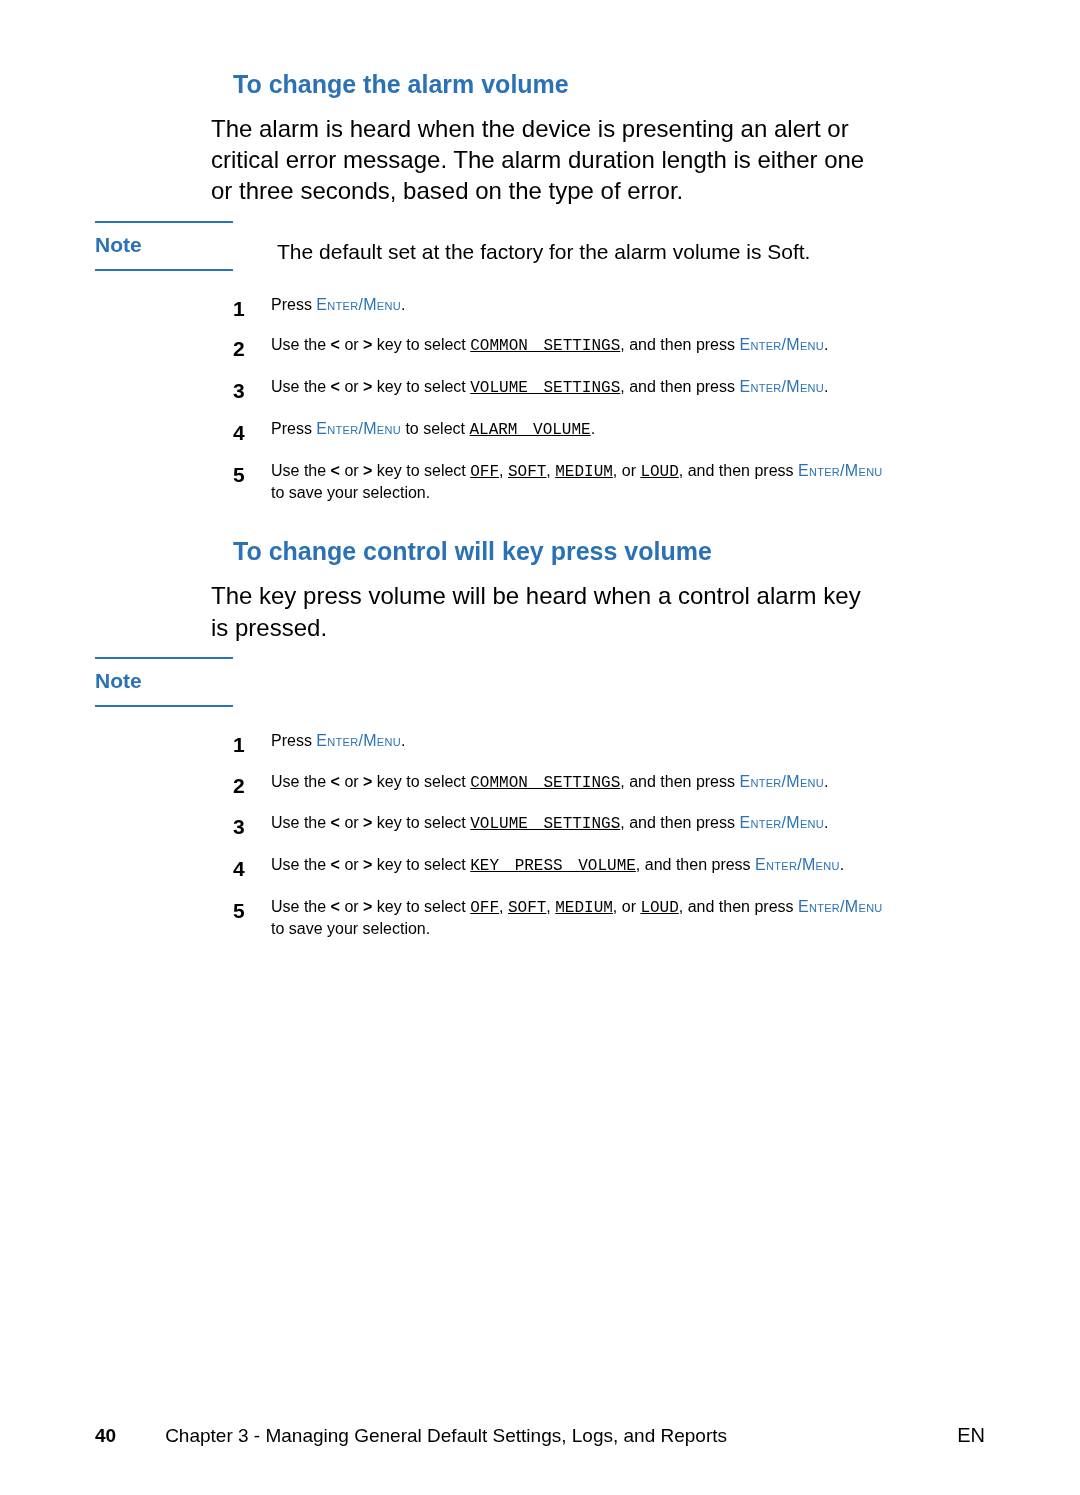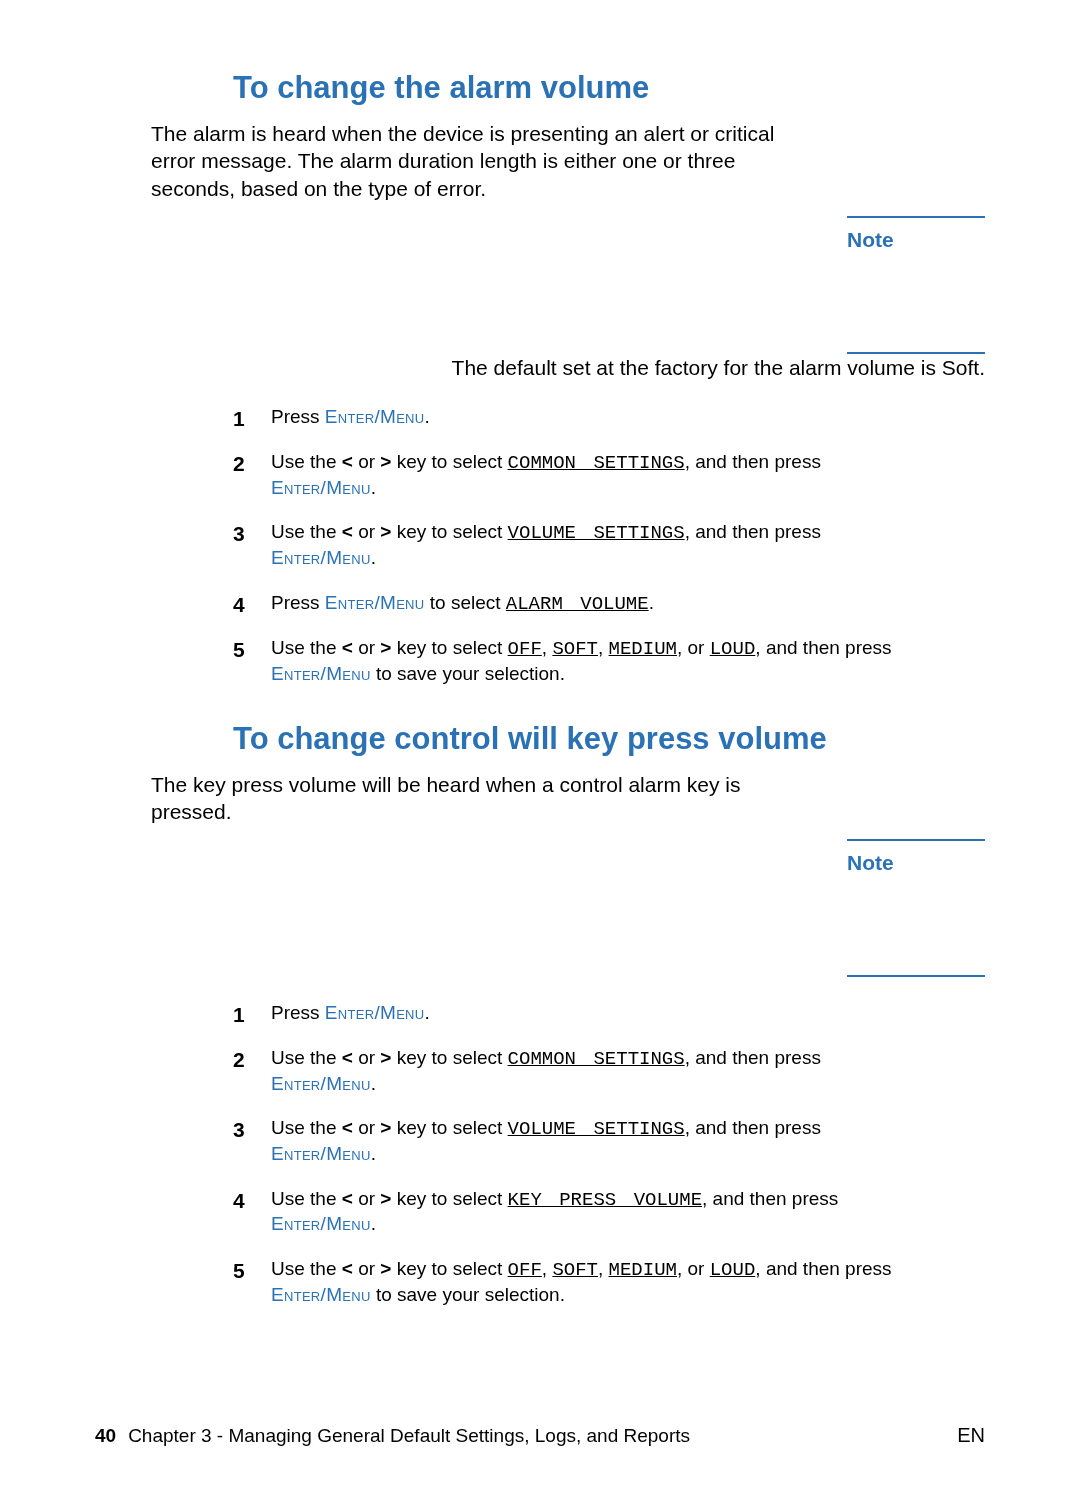--- a/index.html
+++ b/index.html
@@ -10,36 +10,35 @@
     color:#000;
     position:relative;
   }
   .page {
     position:absolute; left:0; top:0; width:1080px; height:1495px;
     padding:70px 95px 0 95px;
   }
   .section-heading {
     color:#2a72b5;
     font-weight:bold;
-    font-size:31px;
+    font-size:25px;
     margin-left:138px;
     margin-bottom:14px;
   }
   .intro {
-    margin-left:56px;
-    font-size:21px;
+    margin-left:116px;
+    font-size:24px;
     line-height:1.3;
     margin-bottom:26px;
     max-width:660px;
   }
   .note-row {
     display:flex;
-    align-items:flex-end;
+    align-items:center;
     margin-bottom:24px;
-    flex-direction:column;
   }
   .note-label {
     color:#2a72b5;
     font-weight:bold;
     font-size:21px;
     width:138px;
     flex:0 0 138px;
     border-top:2px solid #2a72b5;
     border-bottom:2px solid #2a72b5;
     padding:10px 0 12px 0;
@@ -55,21 +54,21 @@
     margin-left:138px;
     list-style:none;
     counter-reset:step;
     max-width:660px;
   }
   ol.steps > li {
     counter-increment:step;
     margin-bottom:20px;
     padding-left:38px;
     position:relative;
-    font-size:19px;
+    font-size:16px;
     line-height:1.3;
   }
   ol.steps > li::before {
     content:counter(step);
     position:absolute;
     left:0;
     top:0;
     font-weight:bold;
     font-size:21px;
   }
@@ -85,20 +84,21 @@
     word-spacing:6px;
     text-decoration:underline;
   }
   .second-section { margin-top:34px; }
   .footer {
     position:absolute;
     left:95px; right:95px; bottom:48px;
     display:flex;
     align-items:baseline;
     font-size:19px;
+    gap:37px;
   }
   .footer .pg { font-weight:bold; margin-right:12px; }
   .footer .chap { flex:1; }
   .footer .en { font-size:20px; }
   .key { font-weight:bold; }
 </style>
 </head>
 <body>
 
 <div class="page">

